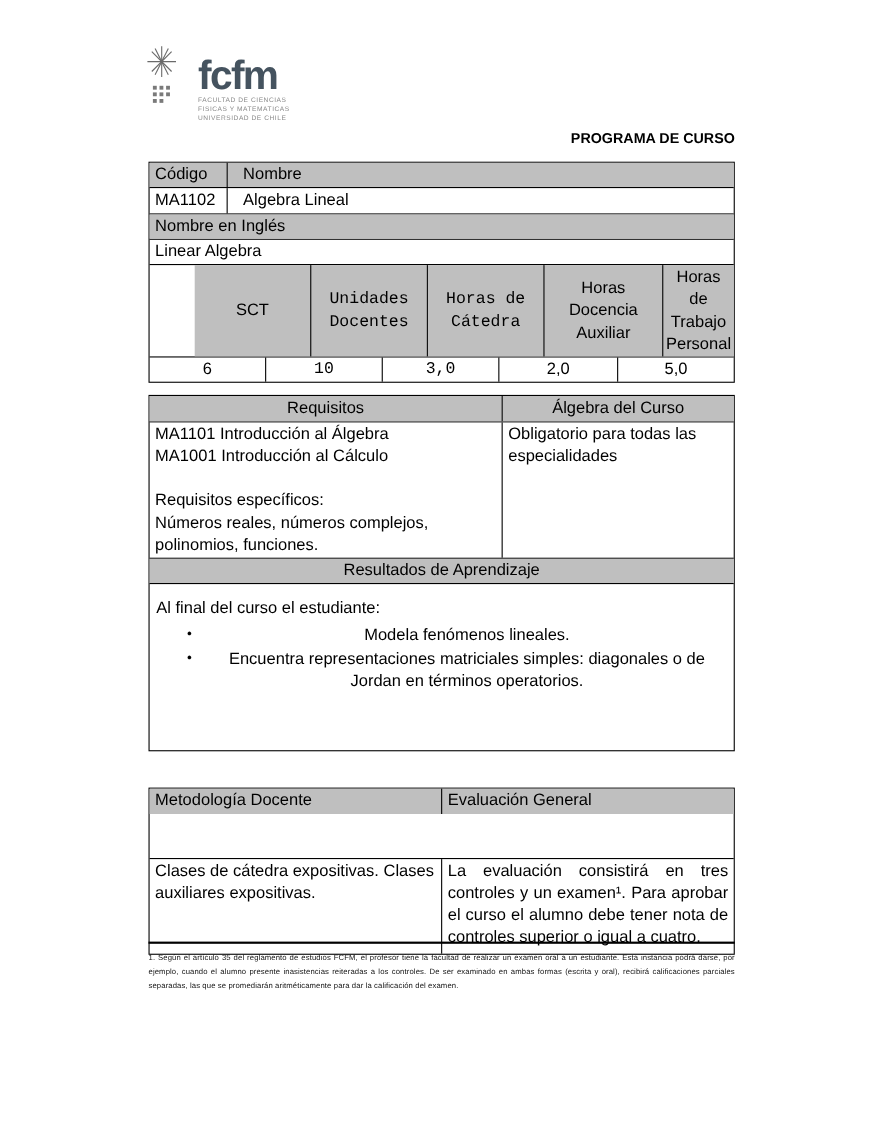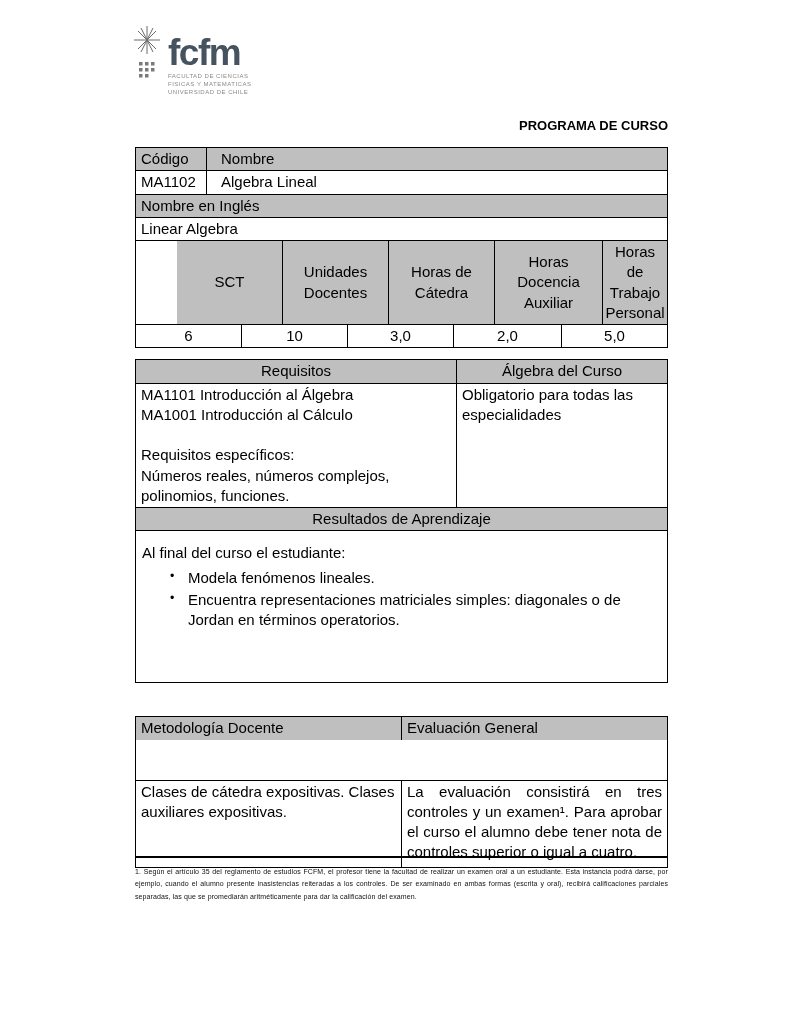--- a/index.html
+++ b/index.html
@@ -6,21 +6,21 @@
   .page{
     position:relative;
     width:800px;height:1035px;
     background:#ffffff;
     font-family:"Liberation Sans",sans-serif;
     color:#000;
     overflow:hidden;
   }
 
   
-  .logo{position:absolute;top:24px;left:130px;display:flex;align-items:flex-start;gap:4px;}
+  .logo{position:absolute;top:40px;left:130px;display:flex;align-items:flex-start;gap:16px;}
   .logo-right{display:flex;flex-direction:column;}
   .fcfm-name{font-size:37px;font-weight:bold;color:#45535f;line-height:1.0;letter-spacing:-1.5px;margin-top:10px;}
   .logo-caption{font-size:6px;color:#8a8a8a;letter-spacing:0.5px;white-space:pre-line;line-height:1.3;margin-top:2px;}
 
   
   .doc-title{position:absolute;top:118px;left:135px;width:533px;text-align:right;font-weight:bold;font-size:13px;}
 
   
   .content{position:absolute;top:147px;left:135px;width:533px;}
   .tbl{border:1px solid #000;box-sizing:border-box;}
@@ -29,33 +29,33 @@
   .td{box-sizing:border-box;padding:1px 5px;font-size:15px;line-height:1.35;}
   .td + .td{border-left:1px solid #000;}
   .hdr{background:#bfbfbf;}
   .center{text-align:center;}
   .vcenter{display:flex;align-items:center;justify-content:center;}
   .preline{white-space:pre-line;}
   .justify{text-align:justify;}
   .flex1{flex:1 1 auto;min-width:0;}
   .w70{flex:0 0 70px;}
   .w105{flex:0 0 105px;}
-  .w106{flex:0 0 106px;}
+  .w106{flex:0 0 106px;font-family:Liberation Mono, monospace;}
   .w108{flex:0 0 108px;}
   .w320{flex:0 0 320px;}
   .w265{flex:0 0 265px;}
   .pl14{padding-left:14px;}
   .mt11{margin-top:11px;}
   .mt33{margin-top:33px;}
   .credits-hdr{min-height:33px;padding-left:41px;}
   .req-row{min-height:115px;}
   .res-row{min-height:151px;}
   .met-row{min-height:86px;margin-top:40px;}
   .res-cell{padding:12px 6px 4px 6px;}
-  .bullets{margin:4px 0 0 28px;}
+  .bullets{margin:4px 0 0 28px;text-align:center;}
   .bullet-row{display:flex;margin-bottom:2px;}
   .bullet-row::before{content:"\2022";flex:0 0 18px;text-align:left;font-size:12.5px;}
   .bullet-text{flex:1 1 auto;}
 
   
   .footnote{position:absolute;top:856px;left:135px;width:533px;}
   .footnote-rule{border-top:2px solid #000;height:0;}
   .footnote-text{margin-top:8px;font-size:7px;line-height:1.75;text-align:justify;color:#111;letter-spacing:0.1px;}
 </style>
 </head>

